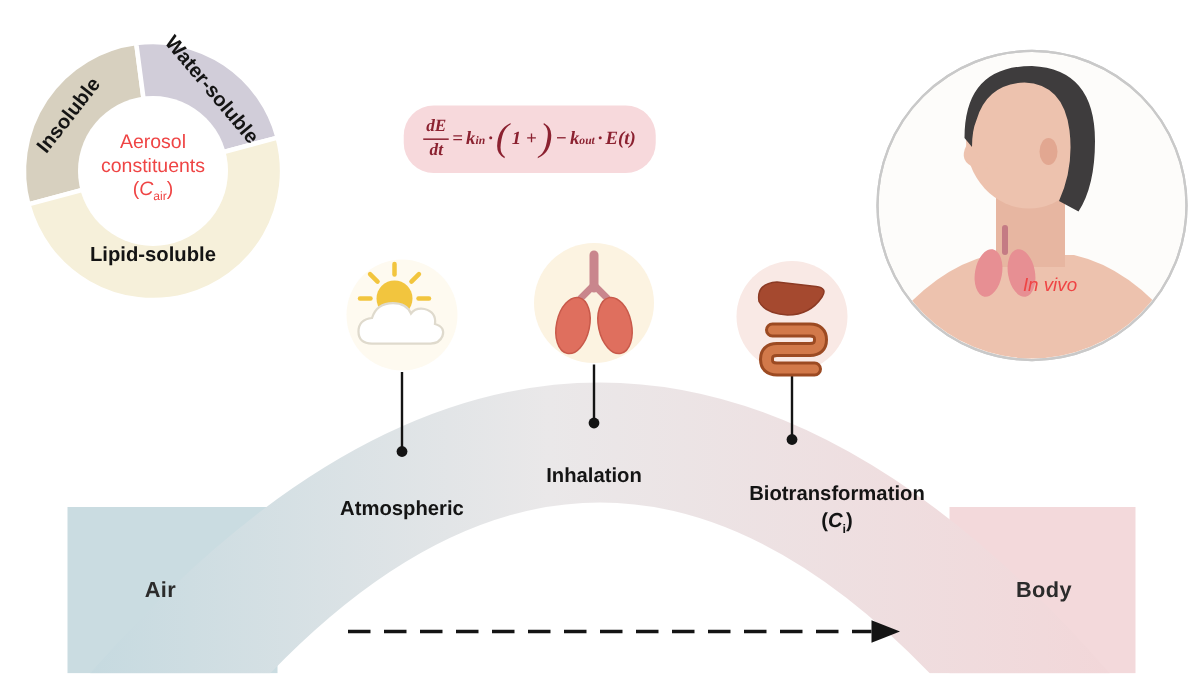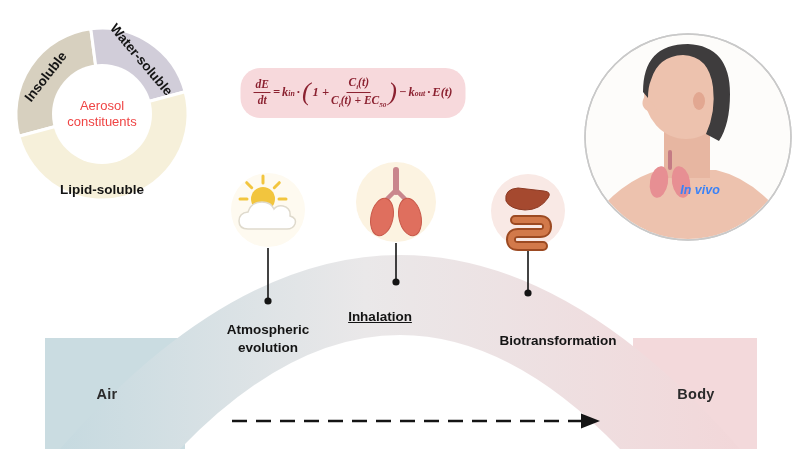--- a/index.html
+++ b/index.html
@@ -8,21 +8,21 @@
     font-family:"Liberation Sans", sans-serif; overflow:hidden; color:#1a1a1a;
   }
   svg.scene { position:absolute; left:0; top:0; }
   .abs {
     position:absolute; text-align:center; white-space:nowrap;
     transform:translate(-50%,-50%) rotate(var(--rot,0deg));
   }
   .lbl { font-weight:bold; font-size:13.5px; line-height:18px; color:#141414; }
   .pie-center { font-weight:normal; font-size:13px; line-height:15.5px; color:#ef4444; }
   .endlbl { font-weight:bold; font-size:14.5px; color:#2b2b2b; letter-spacing:0.3px; }
-  .person-lbl { font-weight:bold; font-size:12.5px; line-height:16px; color:#3b82f6; }
+  .person-lbl { font-weight:normal; font-size:12.5px; line-height:16px; color:#ef4444; }
   sub { font-size:0.62em; }
   
   .eq-box {
     position:absolute; left:353px; top:93px; transform:translate(-50%,-50%);
     background:#f7d9dc; border-radius:20px; padding:8px 13px;
     color:#8b2130; font-family:"Liberation Serif", serif; font-weight:bold; font-size:12.5px;
   }
   .eq { display:flex; align-items:center; gap:2px; font-style:italic; }
   .tok { display:inline-flex; align-items:baseline; }
   .frac { display:inline-flex; flex-direction:column; align-items:center; line-height:1.15; font-size:11.5px; }
@@ -117,69 +117,66 @@
         <path d="M 670,152 L 670,168" stroke="#c47b84" stroke-width="4" stroke-linecap="round" fill="none"></path>
         <ellipse cx="659" cy="182" rx="9" ry="16" transform="rotate(10 659 182)" fill="#e78f93"></ellipse>
         <ellipse cx="681" cy="182" rx="9" ry="16" transform="rotate(-10 681 182)" fill="#e78f93"></ellipse>
       </g>
       <circle cx="688" cy="137" r="103" fill="none" stroke="#c9c9c9" stroke-width="1.5"></circle>
     </g>
   </svg>
 
   <div class="abs lbl" style="left:46px; top:77px; --rot:-52deg;">Insoluble</div>
   <div class="abs lbl" style="left:141px; top:60px; --rot:50deg;">Water-soluble</div>
-  <div class="abs lbl" style="left:102px; top:170px;margin-top:20px;">Lipid-soluble</div>
+  <div class="abs lbl" style="left:102px; top:170px;">Lipid-soluble</div>
   <div class="abs pie-center" style="left:102px; top:113px;">
     <div>Aerosol</div>
     <div>constituents</div>
+    <div><span>(</span><i>C</i><sub>air</sub><span>)</span></div>
   </div>
 
   <div class="eq-box">
     <div class="eq">
       <span class="frac">
         <span class="num">dE</span>
         <span class="den">dt</span>
       </span>
       <span class="tok">=</span>
       <span class="tok">
           <span>k</span>
           <sub>in</sub>
         </span>
       <span class="tok">·</span>
       <span class="paren">(</span>
       <span class="tok">1 +</span>
-      <span class="frac">
-        <span class="num"><i>C</i><sub>i</sub><span>(t)</span></span>
-        <span class="den"><i>C</i><sub>i</sub><span>(t)</span>&nbsp;<span>+</span>&nbsp;<i>EC</i><sub>50</sub></span>
-      </span>
       <span class="paren">)</span>
       <span class="tok">−</span>
       <span class="tok">
           <span>k</span>
           <sub>out</sub>
         </span>
       <span class="tok">·</span>
       <span class="tok">
           <i>E</i>
           <span>(t)</span>
         </span>
     </div>
   </div>
 
   <div class="abs person-lbl" style="left:700px; top:190px;">
     <div><i>In vivo</i></div>
   </div>
 
   <div class="abs lbl" style="left:268px; top:339px;">
     <div>Atmospheric</div>
-    <div>evolution</div>
   </div>
-  <div class="abs lbl" style="left:380px; top:317px;text-decoration:underline;">
+  <div class="abs lbl" style="left:396px; top:317px;">
     <div>Inhalation</div>
   </div>
   <div class="abs lbl" style="left:528px; top:341px;margin-left:30px;">
     <div>Biotransformation</div>
+    <div><span>(</span><i>C</i><sub>i</sub><span>)</span></div>
   </div>
 
   <div class="abs endlbl" style="left:107px; top:394px;">Air</div>
   <div class="abs endlbl" style="left:696px; top:394px;text-align:right;">Body</div>
 
 </div>
 
 </body></html>

